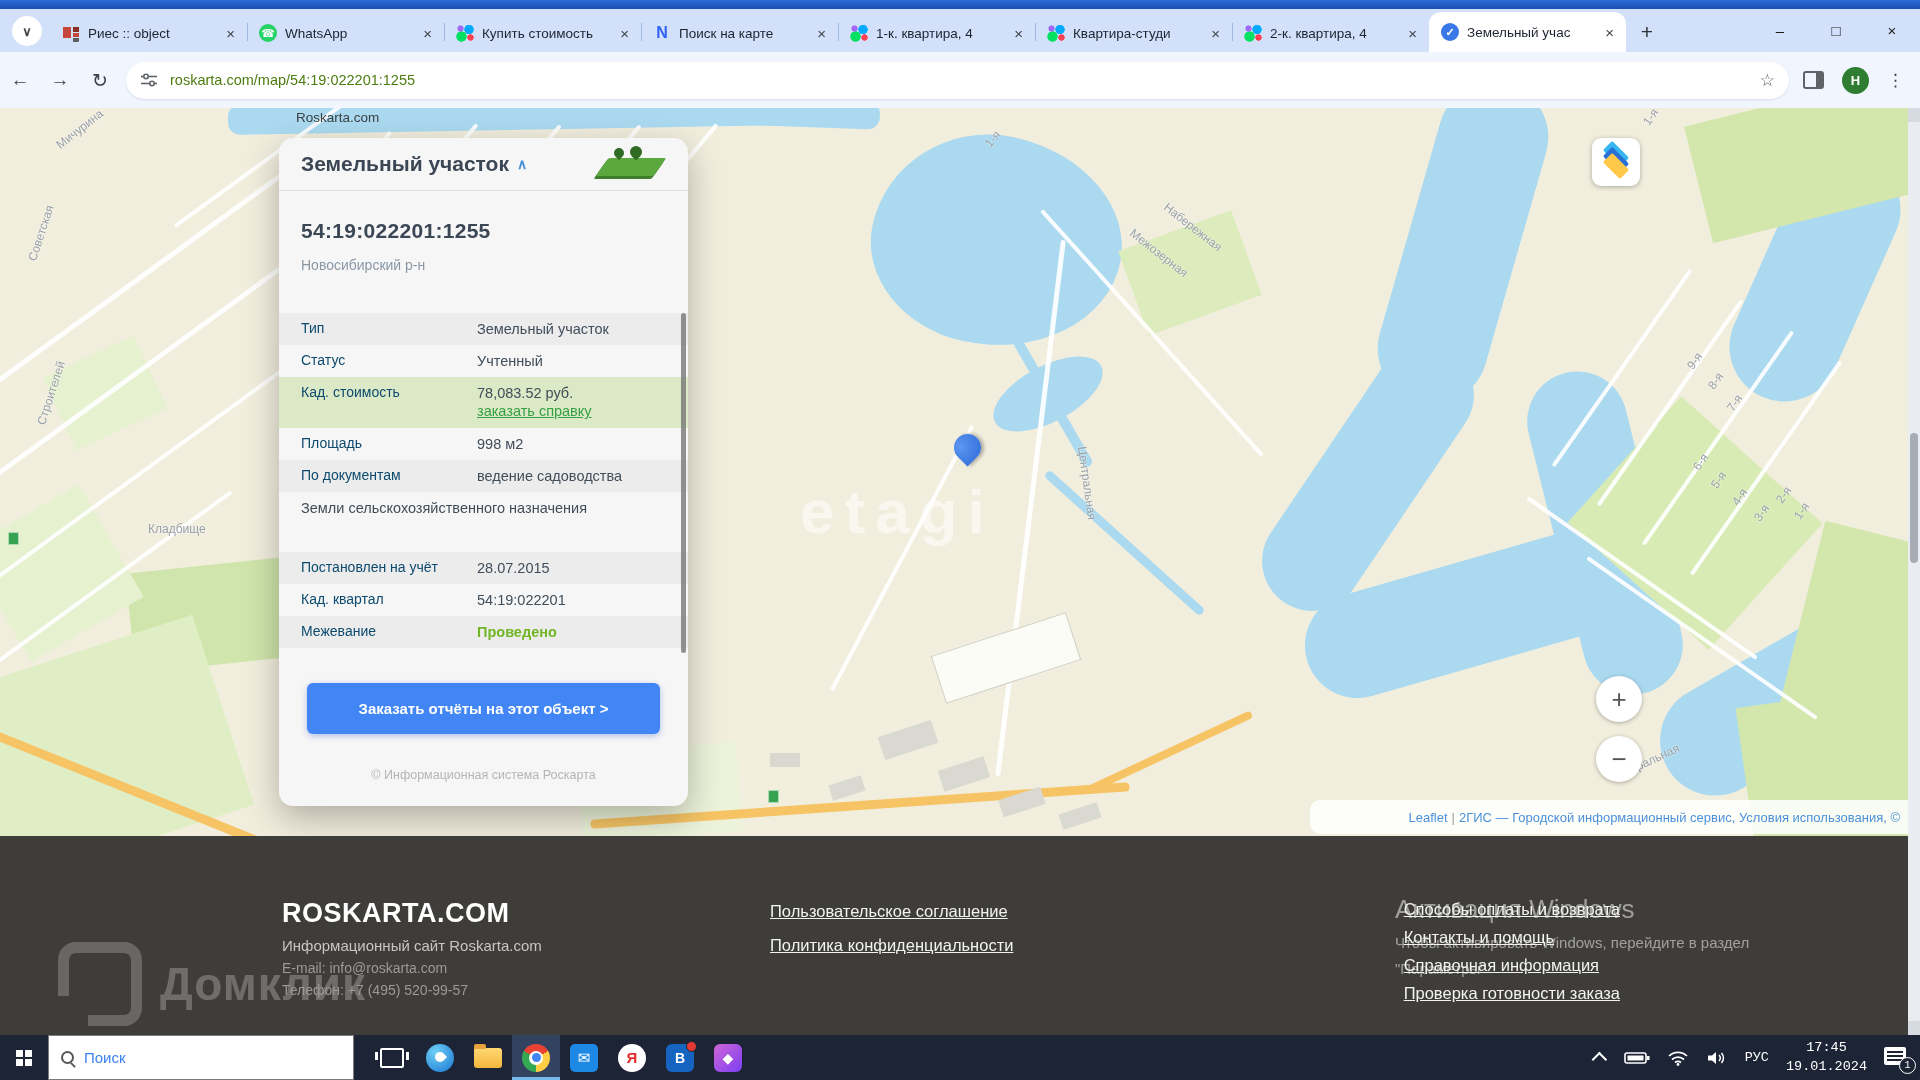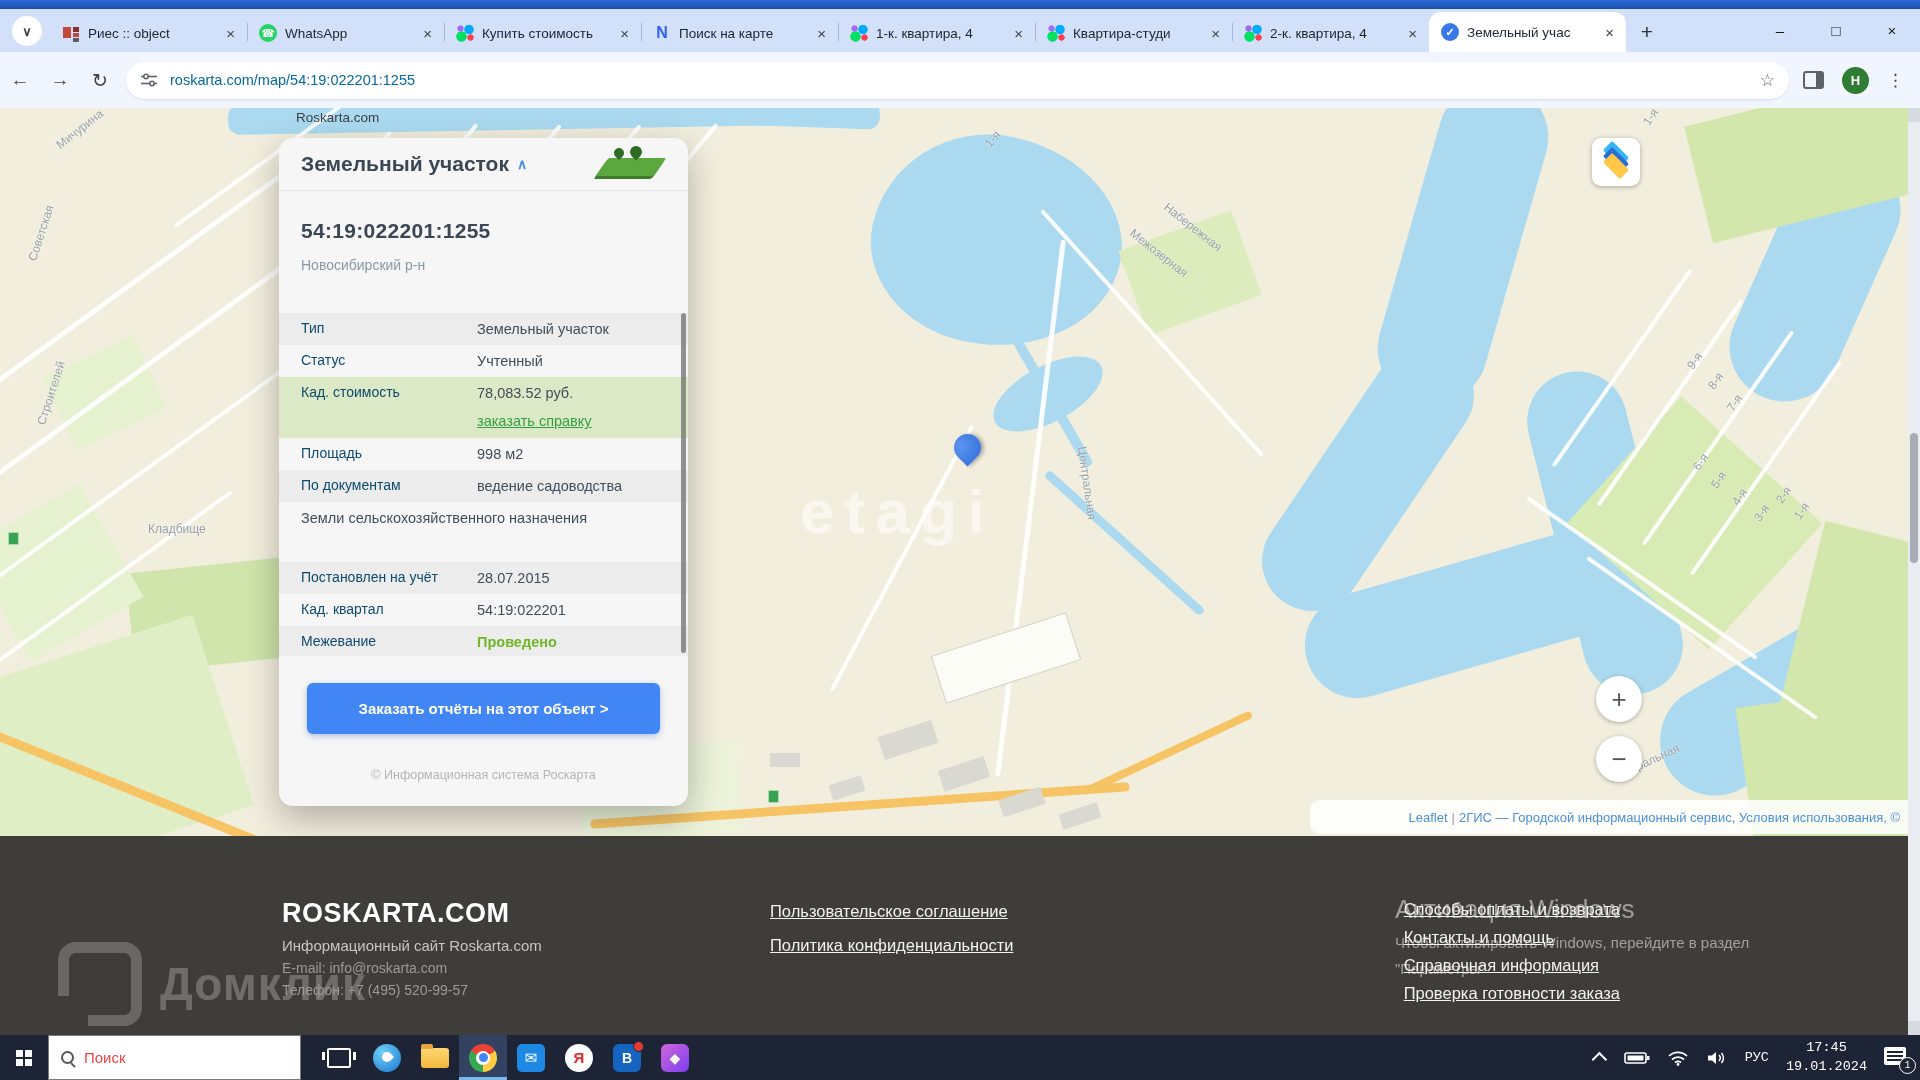--- a/index.html
+++ b/index.html
@@ -26,21 +26,21 @@
     radial-gradient(circle at 14.5px 13.5px,#ff4053 2.9px,rgba(0,0,0,0) 3.5px);}
   .fav-n1{color:#2f63f5;font-weight:800;font-size:16px;display:flex;align-items:center;justify-content:center;}
   .fav-roskarta{background:#3b78e7;border-radius:50%;color:#fff;display:flex;align-items:center;justify-content:center;font-size:11px;font-weight:700;}
   .newtab{width:30px;height:30px;margin:0 0 5px 6px;display:flex;align-items:center;justify-content:center;font-size:21px;color:#30353c;}
   .win-controls{position:absolute;right:0;top:0;height:43px;display:flex;align-items:center;}
   .win-btn{width:56px;text-align:center;font-size:15px;color:#1c1c1c;}
   .toolbar{position:absolute;left:0;top:52px;width:1920px;height:56px;background:#f1f5fe;display:flex;align-items:center;}
   .nav-btn{font-size:19px;color:#3c4043;width:40px;text-align:center;}
   .omnibox{flex:1;height:37px;margin:0 14px 0 6px;background:#fff;border-radius:19px;display:flex;align-items:center;padding:0 14px;box-shadow:0 1px 2px rgba(60,80,140,.15);}
   .site-icon{width:18px;height:18px;margin-right:12px;}
-  .url-text{flex:1;font-size:14.5px;color:#0369a1;}
+  .url-text{flex:1;font-size:14.5px;color:#4d7c0f;}
   .omni-star{font-size:17px;color:#5f6368;}
   .toolbar-right{display:flex;align-items:center;gap:18px;margin-right:16px;}
   .sidepanel-icon{width:17px;height:14px;border:2px solid #5f6368;border-radius:3px;position:relative;}
   .sidepanel-icon::after{content:"";position:absolute;right:0;top:0;bottom:0;width:6px;background:#5f6368;}
   .avatar{width:27px;height:27px;border-radius:50%;background:#2e7d32;color:#fff;display:flex;align-items:center;justify-content:center;font-size:13px;font-weight:700;}
   .kebab{font-size:17px;color:#3c4043;}
 
   
   .map{position:absolute;left:0;top:108px;width:1908px;height:728px;background:#f2eede;overflow:hidden;}
   .shape{position:absolute;}
@@ -73,21 +73,21 @@
   .land-base{position:absolute;left:2px;top:12px;width:58px;height:18px;background:#5aa83e;transform:skewX(-35deg);border-radius:2px;box-shadow:0 3px 0 #3e7d2b;}
   .land-tree{position:absolute;width:10px;height:10px;background:#2f6b22;border-radius:50% 50% 50% 0;transform:rotate(-45deg);}
   .panel-id{font-size:21px;color:#3b4754;font-weight:600;padding:28px 0 0 22px;letter-spacing:.3px;}
   .panel-district{font-size:14px;color:#8a98a5;padding:14px 0 0 22px;}
   .prows{position:absolute;left:0;top:175px;width:100%;height:343px;overflow:hidden;}
   .prow{display:flex;box-sizing:border-box;padding:7px 14px 7px 22px;font-size:14px;}
   .prow.grey{background:#ececec;}
   .prow.green{background:#dce9c6;}
   .plabel{width:176px;flex:0 0 176px;color:#0c4a6e;}
   .pval{flex:1;color:#414e5a;font-size:14.5px;line-height:1.25;}
-  .plink{display:block;color:#35a043;text-decoration:underline;margin-top:10px;}
+  .plink{display:block;color:#35a043;text-decoration:underline;margin-top:0;}
   .pval.ok{color:#72b626;font-weight:600;}
   .panel-scroll{position:absolute;right:2px;top:175px;width:5px;height:340px;background:#6f6f6f;border-radius:3px;opacity:.75;}
   .order-btn{position:absolute;left:28px;right:28px;top:545px;height:51px;background:#4285f4;border-radius:6px;color:#fff;font-size:15px;font-weight:600;display:flex;align-items:center;justify-content:center;box-shadow:0 2px 6px rgba(40,90,200,.35);}
   .panel-foot{position:absolute;left:0;right:0;top:630px;text-align:center;font-size:12.5px;color:#b5b5b5;}
 
   
   .sitefooter{position:absolute;left:0;top:836px;width:1908px;height:199px;background:#3e3d39;}
   .domclick{position:absolute;left:58px;top:106px;display:flex;align-items:center;gap:18px;}
   .domclick-logo{width:62px;height:62px;border:11px solid rgba(255,255,255,.22);border-radius:18px;position:relative;}
   .domclick-logo::after{content:"";position:absolute;left:-11px;bottom:-11px;width:30px;height:30px;background:#3e3d39;}
@@ -107,21 +107,21 @@
   
   .pagescroll{position:absolute;right:0;top:108px;width:12px;height:927px;background:#e9ecf1;}
   .pagescroll .thumb{position:absolute;left:2px;top:325px;width:8px;height:130px;background:#a8adb5;border-radius:5px;}
   .pagescroll .btn{position:absolute;left:0;width:12px;height:14px;background:#d6dae1;}
 
   
   .taskbar{position:absolute;left:0;top:1035px;width:1920px;height:45px;background:#1d2435;display:flex;align-items:stretch;color:#fff;}
   .tb-start{width:48px;display:flex;align-items:center;justify-content:center;}
   .win-logo{display:grid;grid-template-columns:7px 7px;grid-template-rows:7px 7px;gap:2px;}
   .win-logo div{background:#fff;}
-  .tb-search{width:253px;background:#fff;border:1px solid #7a7a7a;box-sizing:border-box;display:flex;align-items:center;gap:10px;padding:0 12px;color:#ef4444;font-size:15px;}
+  .tb-search{width:306px;background:#fff;border:1px solid #7a7a7a;box-sizing:border-box;display:flex;align-items:center;gap:10px;padding:0 12px;color:#3b82f6;font-size:15px;}
   .mag{width:9px;height:9px;border:2px solid #555;border-radius:50%;position:relative;flex:0 0 9px;}
   .mag::after{content:"";position:absolute;left:9px;top:9px;width:2px;height:6px;background:#555;transform:rotate(-45deg);}
   .tb-icons{display:flex;align-items:stretch;margin-left:14px;}
   .tb-btn{width:48px;display:flex;align-items:center;justify-content:center;position:relative;}
   .tb-btn.running{background:rgba(130,175,255,.22);box-shadow:inset 0 -3px 0 #76b9ed;}
   .tv-icon{width:20px;height:16px;border:2px solid #fff;border-radius:2px;position:relative;}
   .tv-icon::before,.tv-icon::after{content:"";position:absolute;top:2px;width:3px;height:8px;background:#fff;}
   .tv-icon::before{left:-7px;}
   .tv-icon::after{right:-7px;}
   .icon-drop{width:28px;height:28px;border-radius:50%;background:radial-gradient(circle at 35% 30%,#6fd0f5,#1976d2);position:relative;}

